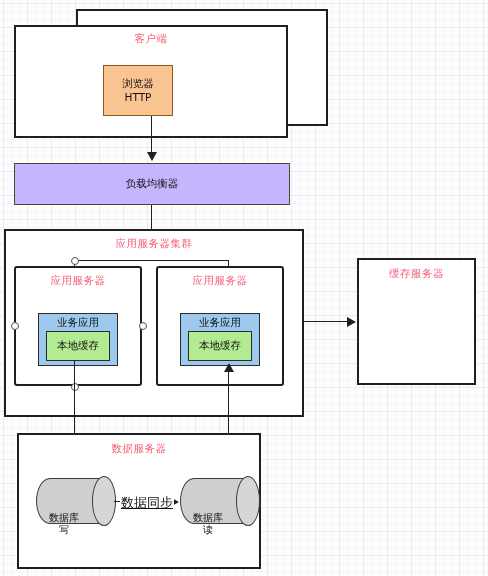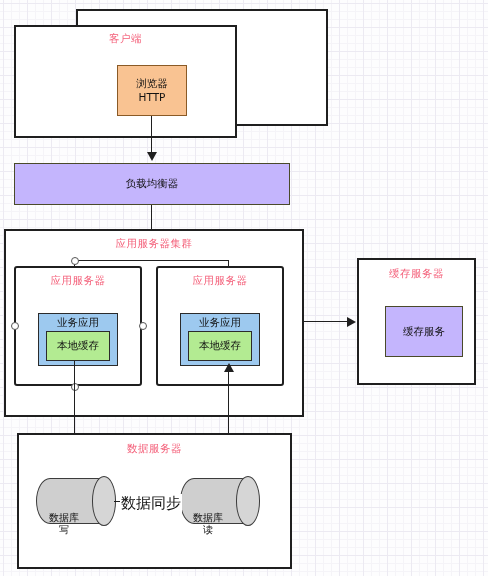--- a/index.html
+++ b/index.html
@@ -137,40 +137,41 @@
     transform: translateY(-50%);
     text-align: center;
     font-size: 10px;
     line-height: 1.2;
     color: #111111;
     margin-top: 23px;
   }
 
   .edge-label {
     position: absolute;
-    font-size: 15px;
+    font-size: 13px;
     color: #111111;
     background: transparent;
     white-space: nowrap;
+    text-decoration: underline;
   }
 </style>
 </head>
 <body>
 
 <div id="grid-bg"></div>
 
 <div id="diagram">
 
   <div class="node container-back" style="left:76px; top:9px; width:252px; height:117px;"></div>
 
-  <div class="node container-box" style="left:14px; top:25px; width:223px; height:113px;">
+  <div class="node container-box" style="left:14px; top:25px; width:274px; height:113px;">
     <div class="group-title" style="top:5px;">客户端</div>
   </div>
 
-  <div class="node leaf leaf-orange" style="left:117px; top:65px; width:70px; height:51px;">
+  <div class="node leaf leaf-orange" style="left:103px; top:65px; width:70px; height:51px;">
     <div class="lines">
       <div>浏览器</div>
       <div>HTTP</div>
     </div>
   </div>
 
   <div class="vline" style="left:151px; top:116px; height:38px;"></div>
   <div class="arrow-down" style="left:147px; top:152px;"></div>
 
   <div class="node leaf leaf-yellow" style="left:14px; top:163px; width:276px; height:42px;">
@@ -219,25 +220,22 @@
 
   <div class="vline" style="left:228px; top:372px; height:104px;"></div>
   <div class="arrow-up" style="left:224px; top:363px;"></div>
 
   <div class="hline" style="left:304px; top:321px; width:45px;"></div>
   <div class="arrow-right" style="left:347px; top:317px;"></div>
 
   <div class="node container-box" style="left:357px; top:258px; width:119px; height:127px;">
     <div class="group-title" style="top:7px;">缓存服务器</div>
   </div>
-  <div class="node leaf leaf-yellow" style="left:385px; top:306px; width:78px; height:51px;">
-    <span>缓存服务</span>
-  </div>
-
-  <div class="node container-box" style="left:17px; top:433px; width:275px; height:136px;">
+
+  <div class="node container-box" style="left:17px; top:433px; width:244px; height:136px;">
     <div class="group-title" style="top:7px;">数据服务器</div>
   </div>
 
   <div class="cylinder" style="left:36px; top:478px; width:78px; height:46px;">
     <div class="cyl-body"></div>
     <div class="cyl-cap"></div>
     <div class="cyl-label">
       <div>数据库</div>
       <div>写</div>
     </div>

